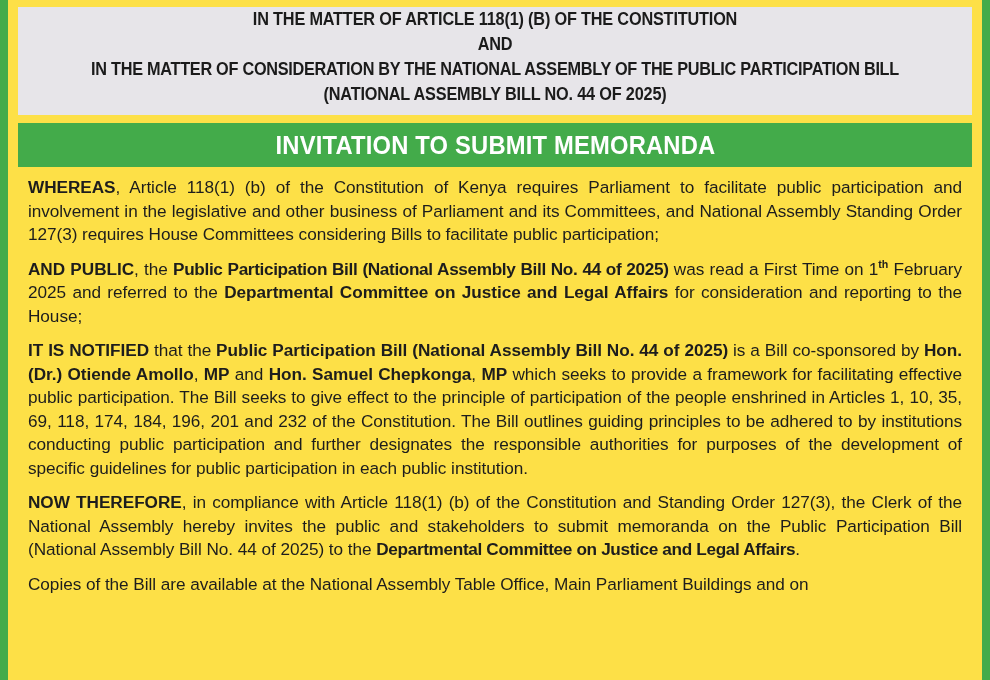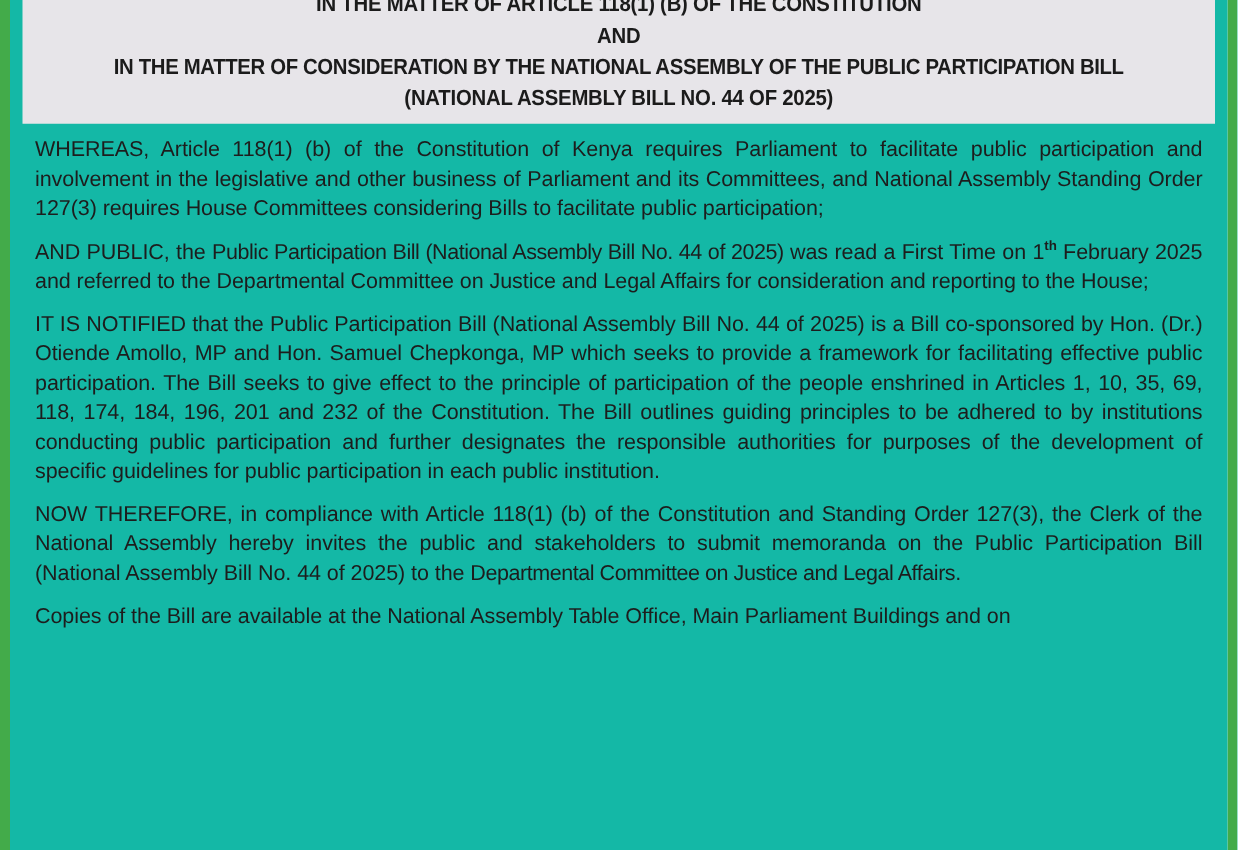--- a/index.html
+++ b/index.html
@@ -33,22 +33,22 @@
   }
   .rail-left  { left: 0; }
   .rail-right { right: 0; }
 
   .inner {
     position: absolute;
     left: 8px;
     right: 8px;
     top: 0;
     bottom: 0;
-    background: #14b8a6;
-    padding: 0 16px;
+    background: #fde047;
+    padding: 16px 16px;
     box-sizing: border-box;
   }
 
   
   .header-block {
     background: #e7e5e9;
     margin: 0 -6px;
     padding: 0 14px 8px 14px;
     text-align: center;
   }
@@ -94,21 +94,21 @@
   p.para {
     margin: 0 0 11px 0;
     font-size: 17.2px;
     line-height: 23.5px;
     color: #1d1d1d;
     text-align: justify;
     text-justify: inter-word;
     letter-spacing: -0.05px;
   }
   p.para:last-child { margin-bottom: 0; }
-  .b { font-weight: 400; }
+  .b { font-weight: 700; }
   .cond { font-stretch: condensed; letter-spacing: -0.35px; }
   sup { font-size: 0.62em; vertical-align: super; line-height: 0; font-weight: bold; }
 
   .para-tight {
     letter-spacing: -0.45px;
   }
 
   .url-line {
     margin: 6px 0 0 0;
     text-align: center;
@@ -129,20 +129,23 @@
 
   <div class="inner">
 
     <div class="header-block">
       <div class="header-line clipped">IN THE MATTER OF ARTICLE 118(1) (B) OF THE CONSTITUTION</div>
       <div class="header-line">AND</div>
       <div class="header-line small">IN THE MATTER OF CONSIDERATION BY THE NATIONAL ASSEMBLY OF THE PUBLIC PARTICIPATION BILL</div>
       <div class="header-line">(NATIONAL ASSEMBLY BILL NO. 44 OF 2025)</div>
     </div>
 
+    <div class="banner">
+      <span class="banner-text">INVITATION TO SUBMIT MEMORANDA</span>
+    </div>
 
     <div class="body-wrap">
 
       <p class="para">
         <span class="b">WHEREAS</span><span>, Article 118(1) (b) of the Constitution of Kenya requires Parliament to facilitate public participation and involvement in the legislative and other business of Parliament and its Committees, and National Assembly Standing Order 127(3) requires House Committees considering Bills to facilitate public participation;</span>
       </p>
 
       <p class="para para-tight">
         <span class="b">AND PUBLIC</span><span>, the </span><span class="b cond">Public Participation Bill (National Assembly Bill No. 44 of 2025)</span><span> was read a First Time on 1</span><sup>th</sup><span> February 2025 and referred to the </span><span class="b">Departmental Committee on Justice and Legal Affairs</span><span> for consideration and reporting to the House;</span>
       </p>

